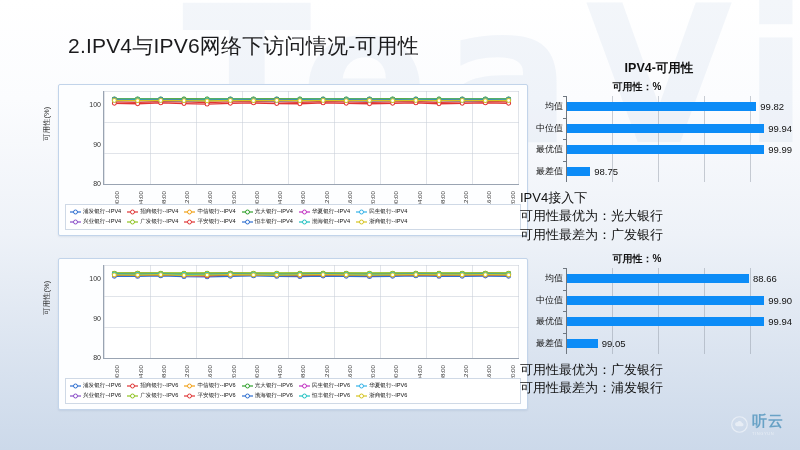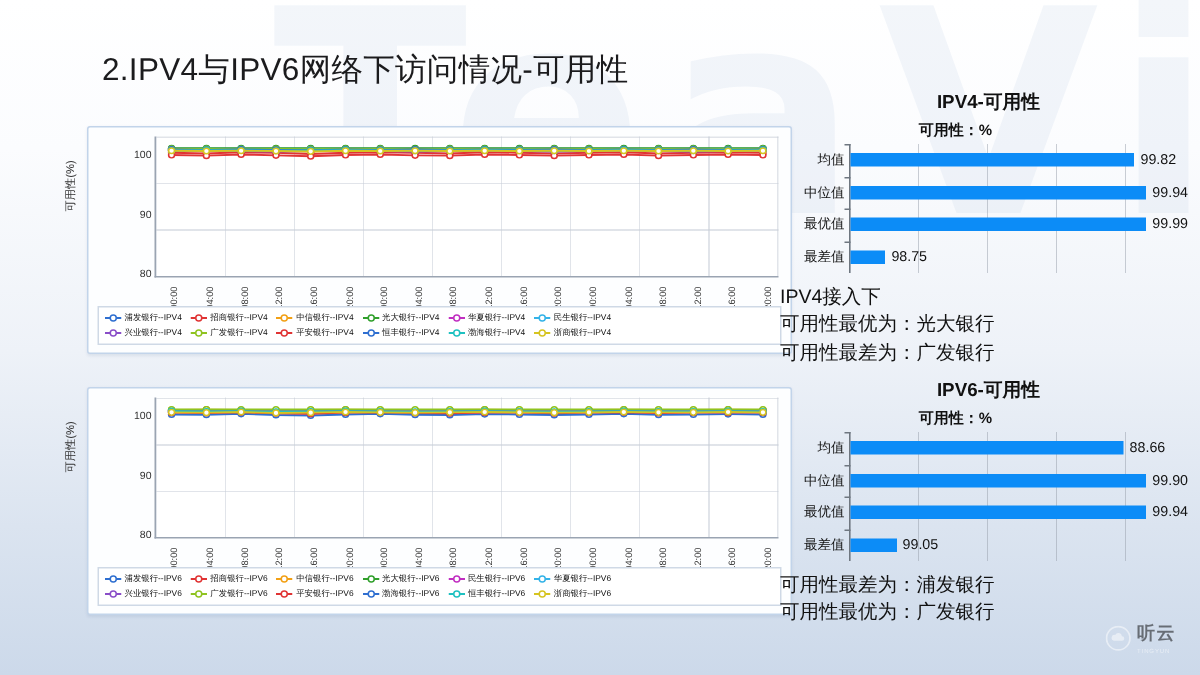--- a/index.html
+++ b/index.html
@@ -150,21 +150,21 @@
 
   
   .brand {
     position: absolute;
     right: 16px; bottom: 14px;
     display: flex;
     align-items: center;
     gap: 4px;
     opacity: .5;
   }
-  .brand-text { font-size: 12px; font-weight: 700; color: #000000; letter-spacing: 1px; }
+  .brand-text { font-size: 15px; font-weight: 700; color: #0369a1; letter-spacing: 1px; }
   .brand-sub { font-size: 4px; color: #ffffff; letter-spacing: .6px; }
 </style>
 </head>
 <body>
 
 <div class="bg-wm">TeaVine</div>
 
 <div class="slide-title">2.IPV4与IPV6网络下访问情况-可用性</div>
 
 <div class="line-panel" id="panel-ipv4">
@@ -947,21 +947,20 @@
       </div>
     </div>
   <div class="note">
     <div>IPV4接入下</div>
     <div>可用性最优为：光大银行</div>
     <div>可用性最差为：广发银行</div>
   </div>
 </div>
 
 <div class="bar-block" id="bar-ipv6">
-  <div class="bar-title">IPV6-可用性</div>
   <div class="bar-unit">可用性：%</div>
   <div class="bar-chart" id="barchart-ipv6">
       <div class="bar-row">
         <span class="bar-tick"></span>
         <span class="bar-cat">均值</span>
         <span class="bar-fill" style="width:80.91%"></span>
         <span class="bar-val">88.66</span>
       </div>
       <div class="bar-row">
         <span class="bar-tick"></span>
@@ -976,22 +975,22 @@
         <span class="bar-val">99.94</span>
       </div>
       <div class="bar-row">
         <span class="bar-tick"></span>
         <span class="bar-cat">最差值</span>
         <span class="bar-fill" style="width:13.64%"></span>
         <span class="bar-val">99.05</span>
       </div>
     </div>
   <div class="note">
+    <div>可用性最优为：广发银行</div>
     <div>可用性最差为：浦发银行</div>
-    <div>可用性最优为：广发银行</div>
   </div>
 </div>
 
 <div class="brand">
   <svg width="17" height="17" viewBox="0 0 24 24">
     <circle cx="12" cy="12" r="11" fill="none" stroke="#ffffff" stroke-width="1.6"></circle>
     <path d="M8 14.4h7.4a2.2 2.2 0 0 0 .1-4.4 3.4 3.4 0 0 0-6.4-1.1A2.6 2.6 0 0 0 8 14.4z" fill="#ffffff"></path>
   </svg>
   <div>
     <div class="brand-text">听云</div>

